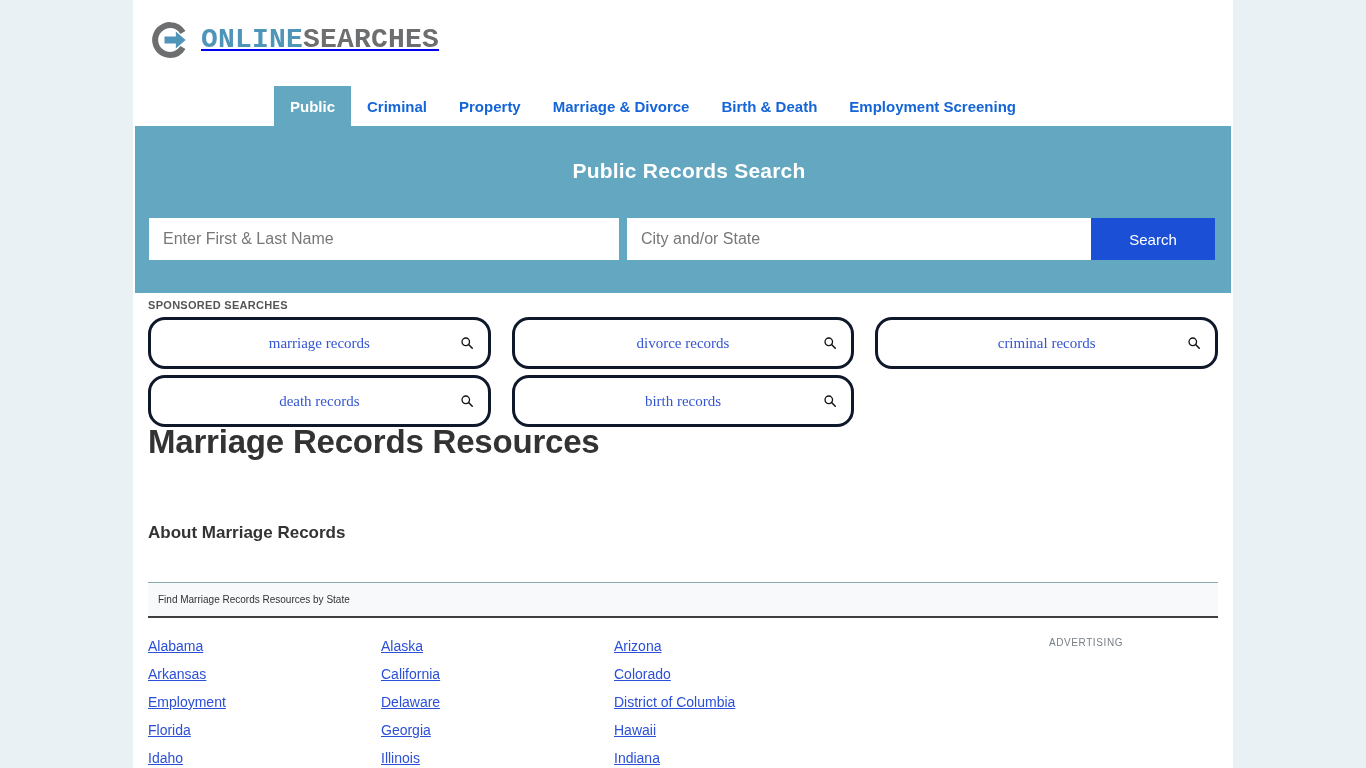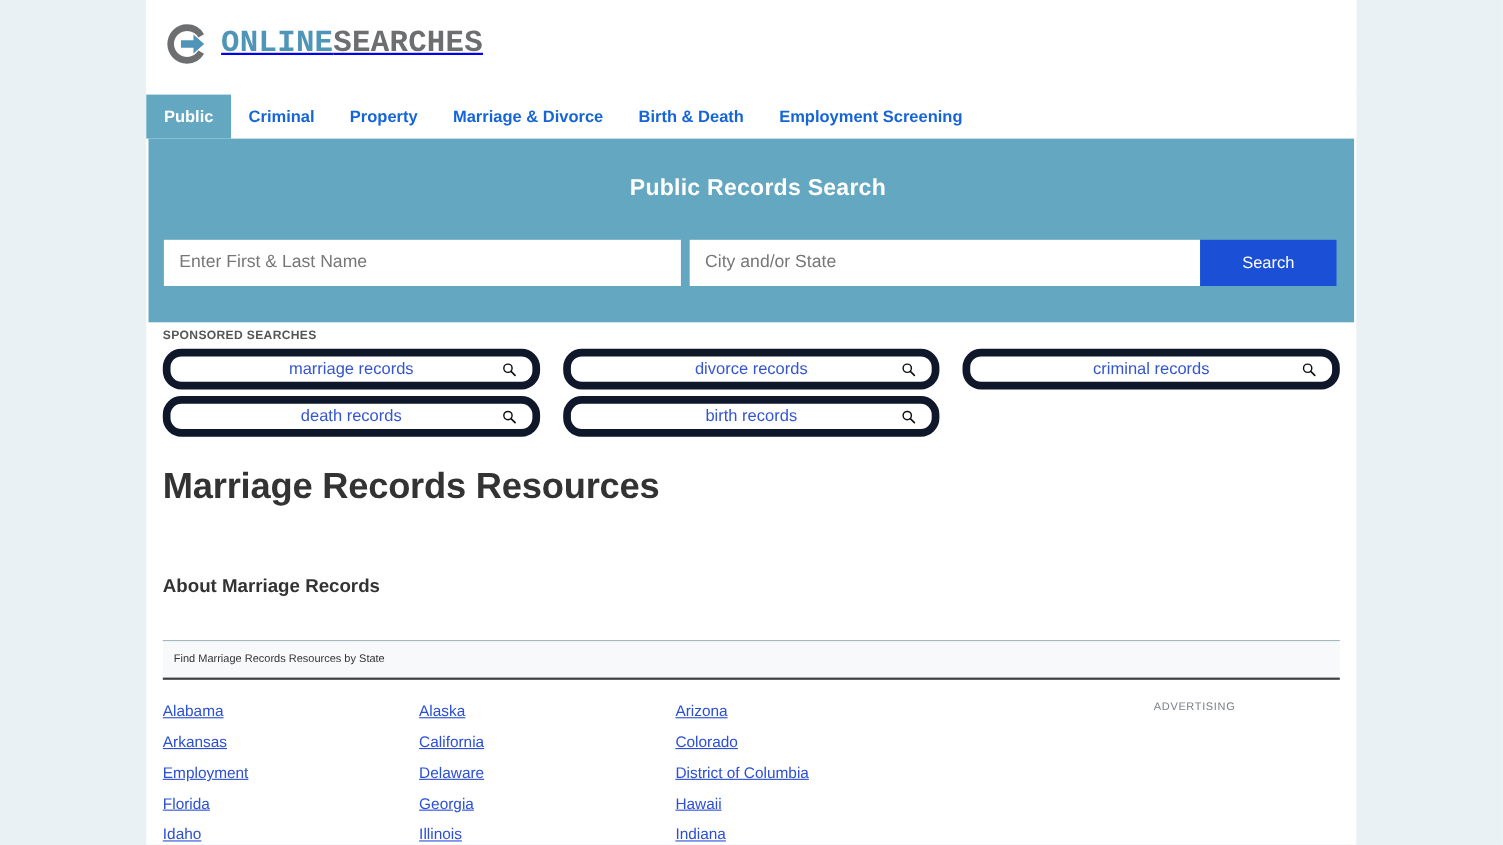--- a/index.html
+++ b/index.html
@@ -64,20 +64,21 @@
   
   .nav {
     position: absolute;
     left: 0;
     top: 86px;
     width: 1100px;
     height: 40px;
     background: #ffffff;
     display: flex;
     align-items: stretch;
+    padding-left: 141px;
   }
   .nav-item {
     display: flex;
     align-items: center;
     padding: 0 16px;
     font-size: 15px;
     font-weight: bold;
     color: #1565d8;
     text-decoration: none;
     cursor: pointer;
@@ -155,30 +156,31 @@
     font-weight: bold;
   }
   .pill-grid {
     display: grid;
     grid-template-columns: repeat(3, 1fr);
     column-gap: 21px;
     row-gap: 6px;
   }
   .pill {
     position: relative;
-    height: 37px;
-    border: 7px solid #0f172a;
+    height: 52px;
+    border: 3px solid #0f172a;
     border-radius: 17px;
     background: #ffffff;
     display: flex;
     align-items: center;
     justify-content: center;
     font-size: 15px;
     color: #3455d1;
     cursor: pointer;
+    font-family: Liberation Serif, serif;
   }
   .pill .mag {
     position: absolute;
     right: 14px;
     top: 50%;
     transform: translateY(-50%);
     width: 14px;
     height: 14px;
   }
 

